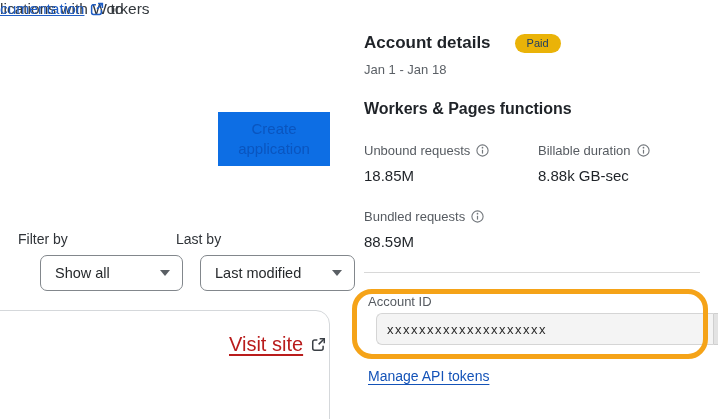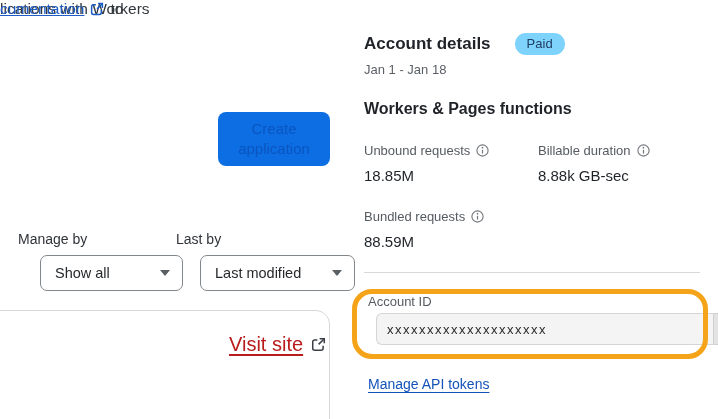--- a/index.html
+++ b/index.html
@@ -10,21 +10,21 @@
   }
 
   
   .intro-line1 { position:absolute; left:0; top:116; font-size:15.5px; color:#33383d; white-space:nowrap; }
   .intro-line2 { position:absolute; left:0; top:143; font-size:15.5px; color:#33383d; white-space:nowrap; display:flex; align-items:center; gap:6px; }
   .intro-link  { color:#1f5dc4; text-decoration:underline; cursor:pointer; }
   .ext-icon svg { display:block; }
 
   .create-btn {
     position:absolute; left:218; top:112px; left:218px; width:112px; height:54px;
-    background:#0d6ee4; border:none; border-radius:8px; cursor:pointer;
+    background:#0d6ee4; border:none; border-radius:0; cursor:pointer;
     color:#0a55bf; font-size:15px; line-height:20px; font-family:"Liberation Sans",sans-serif;
     display:flex; align-items:center; justify-content:center; text-align:center; padding:0 10px;
   }
 
   .ctl-label { position:absolute; font-size:14px; color:#2f3338; }
   #filter-label { left:18px; top:231px; }
   #sort-label   { left:176px; top:231px; }
 
   .fake-select {
     position:absolute; height:36px; background:#fff; border:1px solid #82878c;
@@ -41,21 +41,21 @@
   }
   .visit-site-row {
     position:absolute; left:229px; top:333px; display:flex; align-items:center; gap:8px; cursor:pointer;
   }
   .visit-site-label { font-size:20px; color:#b91c1c; text-decoration:underline; text-underline-offset:3px; }
 
   
   .acct-title-row { position:absolute; left:364px; top:33px; display:flex; align-items:center; gap:24px; }
   .acct-title { font-size:17px; font-weight:700; color:#1f2328; }
   .plan-badge {
-    background:#7dd3fc; color:#203d63; font-size:13px;
+    background:#eab308; color:#203d63; font-size:11px;
     padding:3px 12px 4px 12px; border-radius:12px;
   }
   .date-range { position:absolute; left:364px; top:62px; font-size:13px; color:#5b6066; }
   .functions-title { position:absolute; left:364px; top:100px; font-size:16px; font-weight:700; color:#1f2328; }
 
   .stat { position:absolute; }
   #stat-unbound  { left:364px; top:143px; }
   #stat-billable { left:538px; top:143px; }
   #stat-bundled  { left:364px; top:209px; }
   .stat-label { font-size:13px; color:#565b61; display:flex; align-items:center; gap:6px; white-space:nowrap; }
@@ -75,21 +75,21 @@
     flex:1; height:32px; background:#f4f4f4; border:1px solid #d5d5d5; border-right:none;
     border-radius:6px 0 0 6px; font-family:"Liberation Sans",sans-serif;
     font-size:13px; letter-spacing:1.5px; color:#2a2a2a; padding:0 10px; outline:none;
   }
   .copy-btn {
     width:38px; height:32px; background:#e3e3e3; border:1px solid #cfcfcf;
     border-radius:0 6px 6px 0; cursor:pointer;
     display:flex; align-items:center; justify-content:center;
   }
   .manage-link {
-    position:absolute; left:368px; top:376px; font-size:14px; color:#1453b8;
+    position:absolute; left:368px; top:368px; font-size:14px; color:#1453b8;
     text-decoration:underline; text-underline-offset:3px; cursor:pointer;
   }
 </style>
 </head>
 <body>
 
 <div id="screen">
 
   <div class="intro-line1">lications with Workers</div>
   <div class="intro-line2">
@@ -99,21 +99,21 @@
         <path d="M5.5 2.5 H3.2 C2.2 2.5 1.5 3.2 1.5 4.2 V9.8 C1.5 10.8 2.2 11.5 3.2 11.5 H8.8 C9.8 11.5 10.5 10.8 10.5 9.8 V7.5"></path>
         <path d="M7.5 1.5 H11.5 V5.5"></path>
         <path d="M11.3 1.7 L6.6 6.4"></path>
       </svg>
     </span>
     <span>to</span>
   </div>
 
   <button class="create-btn">Create application</button>
 
-  <div class="ctl-label" id="filter-label">Manage by</div>
+  <div class="ctl-label" id="filter-label">Filter by</div>
   <div class="fake-select" id="filter-select">
     <span>Show all</span>
     <span class="caret"></span>
   </div>
 
   <div class="ctl-label" id="sort-label">Last by</div>
   <div class="fake-select" id="sort-select">
     <span>Last modified</span>
     <span class="caret"></span>
   </div>

